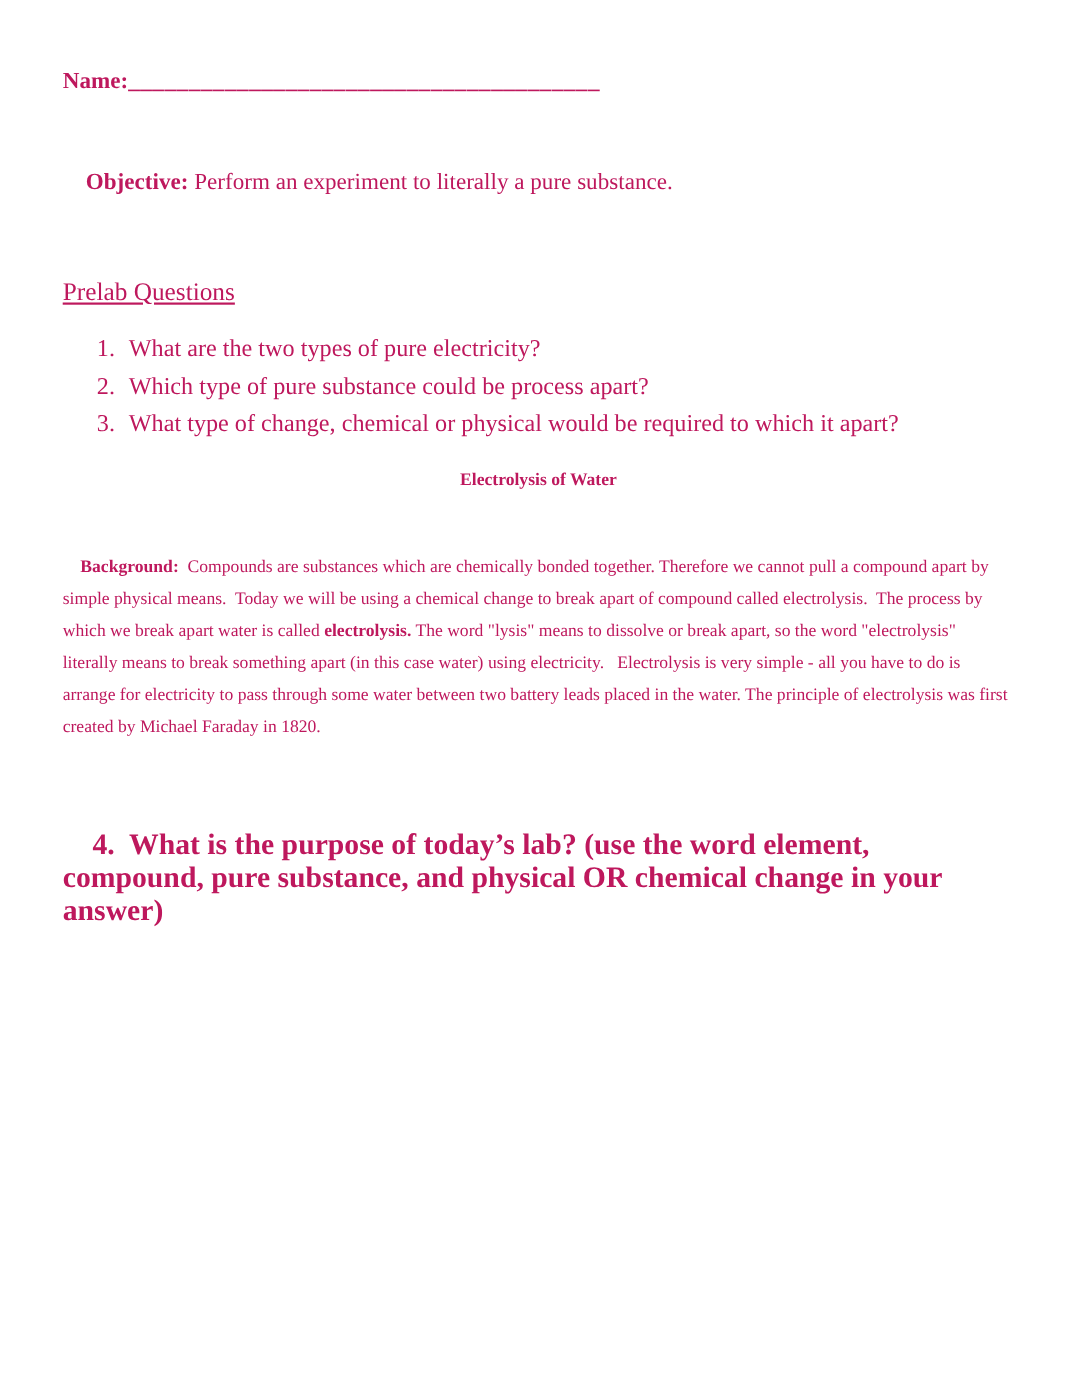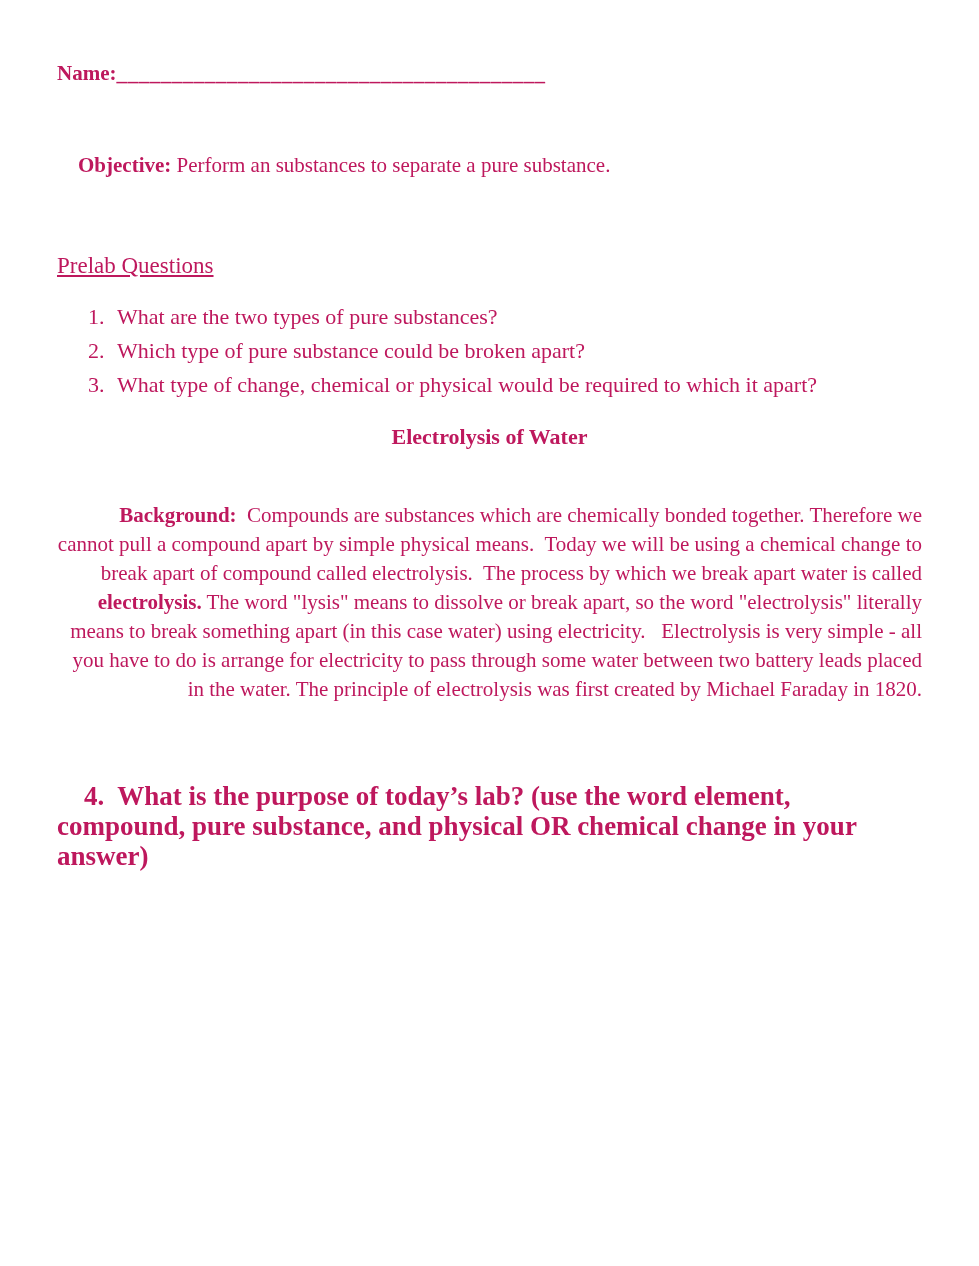--- a/index.html
+++ b/index.html
@@ -56,30 +56,29 @@
     line-height: 34px;
   }
   .q-num {
     width: 29px;
     flex-shrink: 0;
   }
   .q-text { flex: 1; }
   .section-title {
     margin-top: 20px;
     text-align: center;
-    font-size: 22px;
+    font-size: 16px;
     line-height: 30px;
     font-weight: bold;
   }
   .background-para {
     margin-top: 20px;
-    font-size: 21px;
+    font-size: 16px;
     line-height: 29px;
     white-space: pre-wrap;
-    text-align: right;
   }
   .background-para .label { font-weight: bold; }
   .background-para .bold-term { font-weight: bold; }
   .question4 {
     margin-top: 18px;
     font-size: 27px;
     line-height: 30px;
     font-weight: bold;
     white-space: pre-wrap;
   }
@@ -88,33 +87,33 @@
 <body>
 
 <div class="page">
 
   <div class="name-line">
     <span>Name:</span><span class="name-blank">_______________________________________</span>
   </div>
 
 
   <p class="objective">
-    <span class="label">Objective:</span><span> Perform an substances to separate a pure substance.</span>
+    <span class="label">Objective:</span><span> Perform an experiment to literally a pure substance.</span>
   </p>
 
   <div class="prelab-heading">Prelab Questions</div>
 
   <div class="prelab-list">
     <div class="q-row">
       <span class="q-num">1.</span>
-      <span class="q-text">What are the two types of pure substances?</span>
+      <span class="q-text">What are the two types of pure electricity?</span>
     </div>
     <div class="q-row">
       <span class="q-num">2.</span>
-      <span class="q-text">Which type of pure substance could be broken apart?</span>
+      <span class="q-text">Which type of pure substance could be process apart?</span>
     </div>
     <div class="q-row">
       <span class="q-num">3.</span>
       <span class="q-text">What type of change, chemical or physical would be required to which it apart?</span>
     </div>
   </div>
 
   <div class="section-title">Electrolysis of Water</div>
 
   <p class="background-para">

